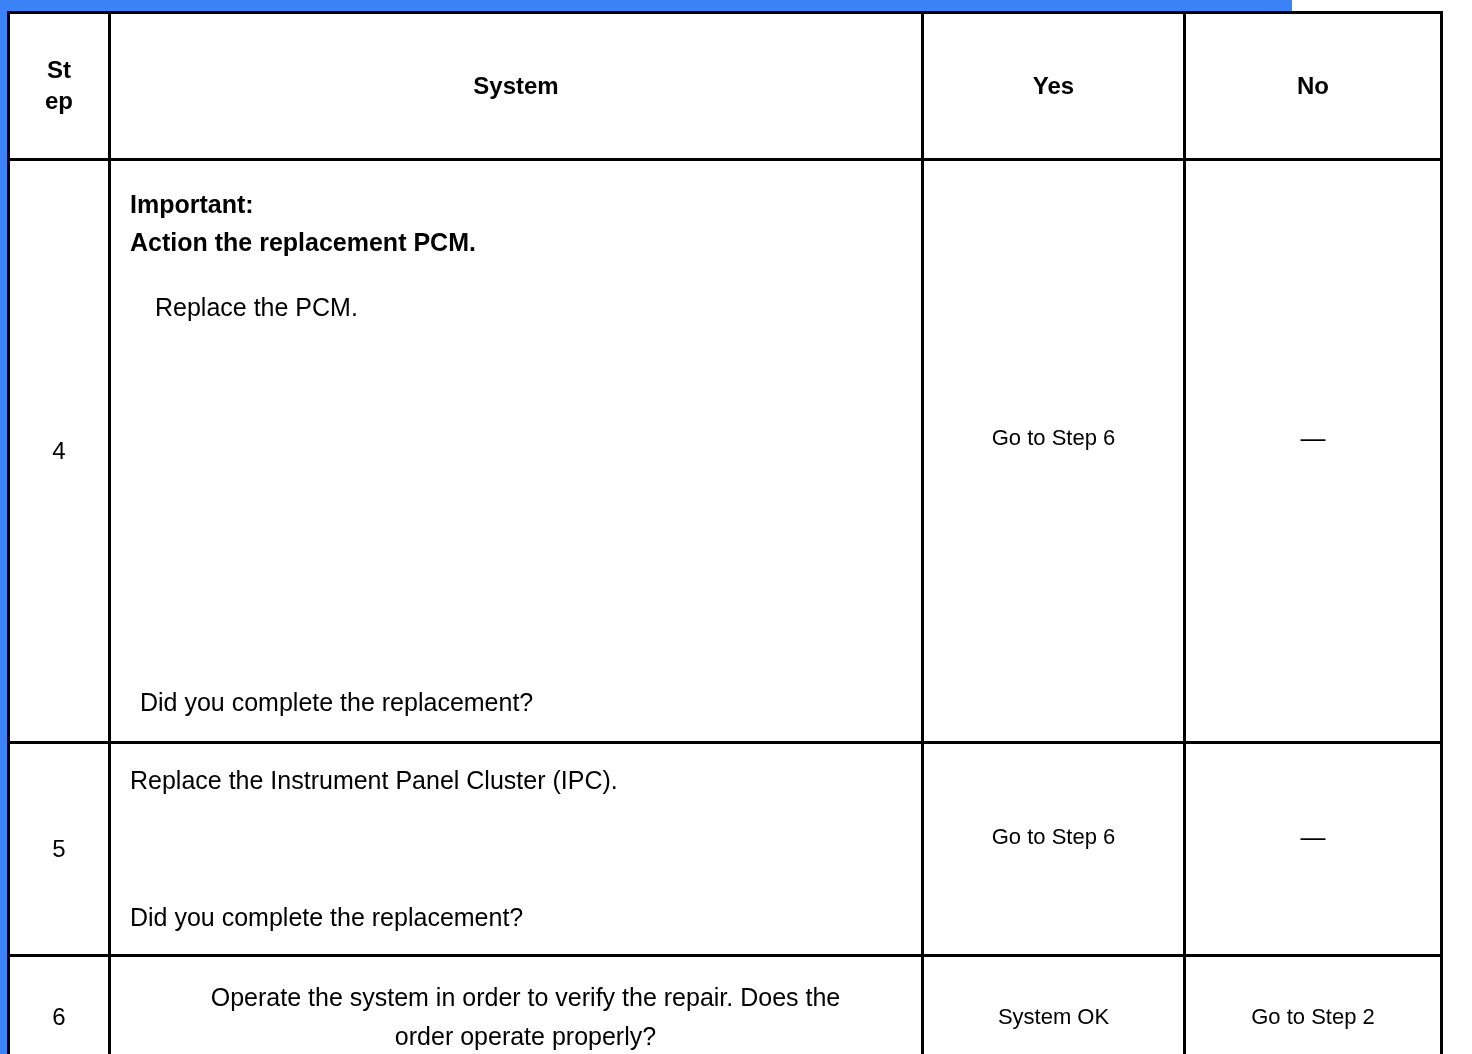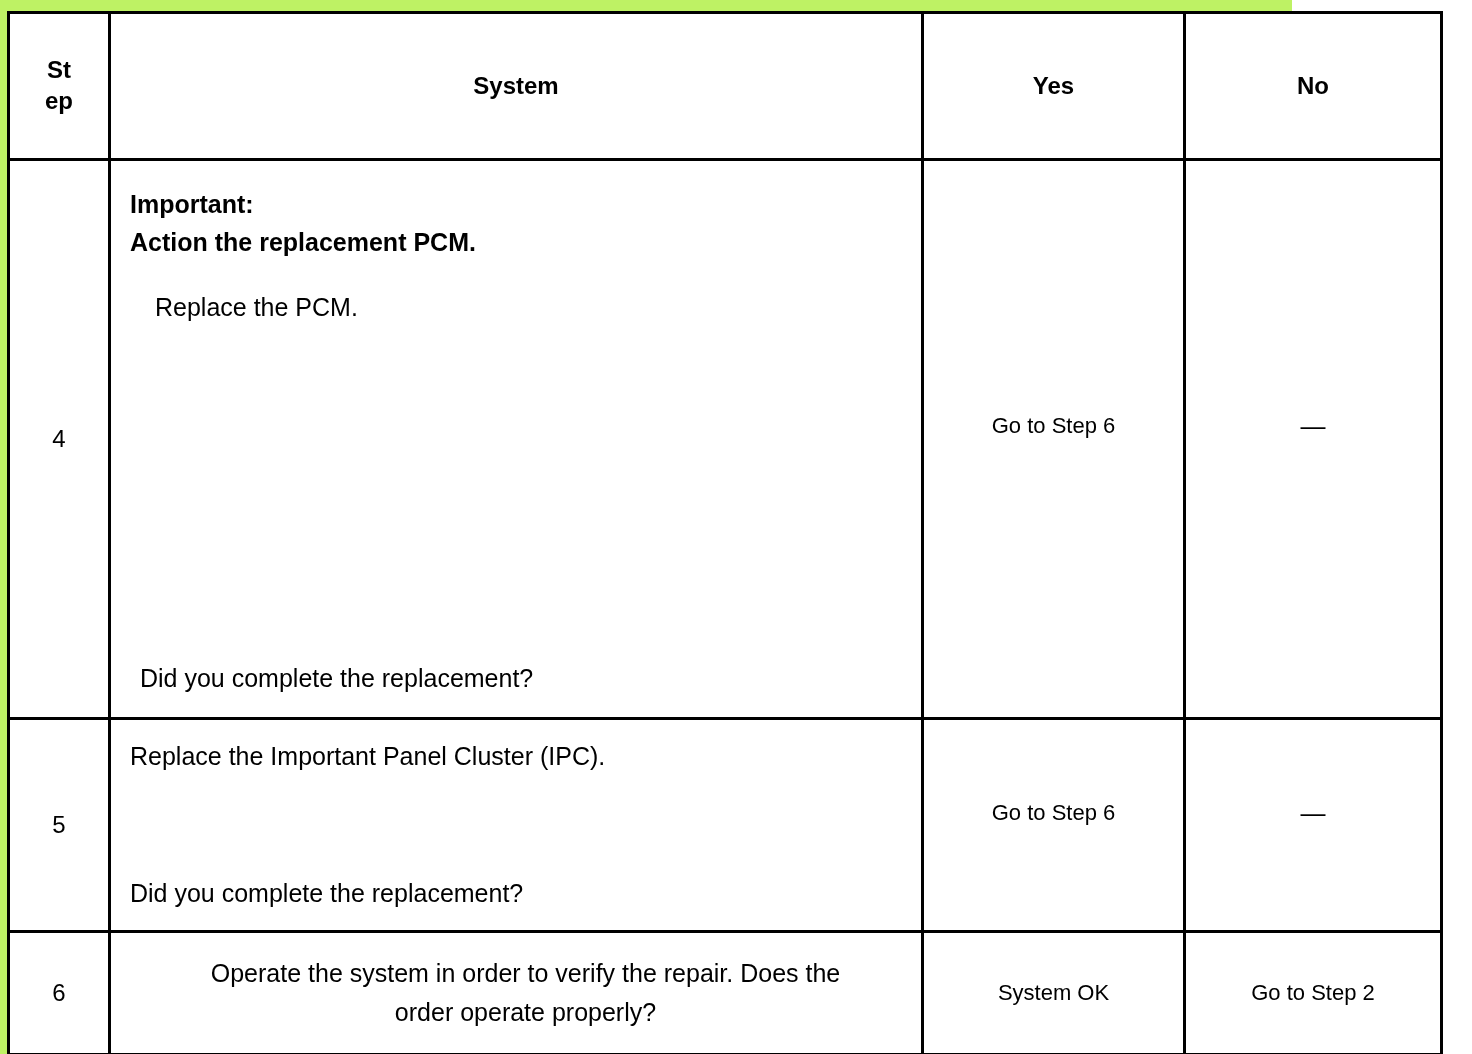--- a/index.html
+++ b/index.html
@@ -12,21 +12,21 @@
     height: 1054px;
     font-family: "Liberation Sans", sans-serif;
     color: #000000;
     overflow: hidden;
   }
 
   #page {
     position: relative;
     width: 1292px;
     height: 1054px;
-    background: #bef264;
+    background: #3b82f6;
   }
 
   
   .diag-table {
     position: absolute;
     left: 7px;
     top: 11px;
     width: 1433px;
     border-collapse: collapse;
     table-layout: fixed;
@@ -78,21 +78,21 @@
     vertical-align: bottom;
   }
 
   
   .row-4 .cell-action { height: 548px; }
   .row-4 .cell-answer { padding-bottom: 26px; }
 
   .act4-inner {
     position: relative;
     height: 548px;
-    padding: 4px;
+    padding: 16px;
   }
   .act4-note {
     position: absolute;
     left: 19px;
     top: 24px;
     font-weight: bold;
     font-size: 25px;
     line-height: 1.52;
   }
   .act4-note span { display: block; white-space: nowrap; }
@@ -185,21 +185,21 @@
           </div>
         </td>
         <td class="cell-answer">Go to Step 6</td>
         <td class="cell-answer dash">—</td>
       </tr>
 
       <tr class="row-5">
         <td class="cell-step">5</td>
         <td class="cell-action">
           <div class="act5-inner">
-            <div class="act5-body">Replace the Important Panel Cluster (IPC).</div>
+            <div class="act5-body">Replace the Instrument Panel Cluster (IPC).</div>
             <div class="act5-question">Did you complete the replacement?</div>
           </div>
         </td>
         <td class="cell-answer">Go to Step 6</td>
         <td class="cell-answer dash">—</td>
       </tr>
 
       <tr class="row-6">
         <td class="cell-step">6</td>
         <td class="cell-action">

